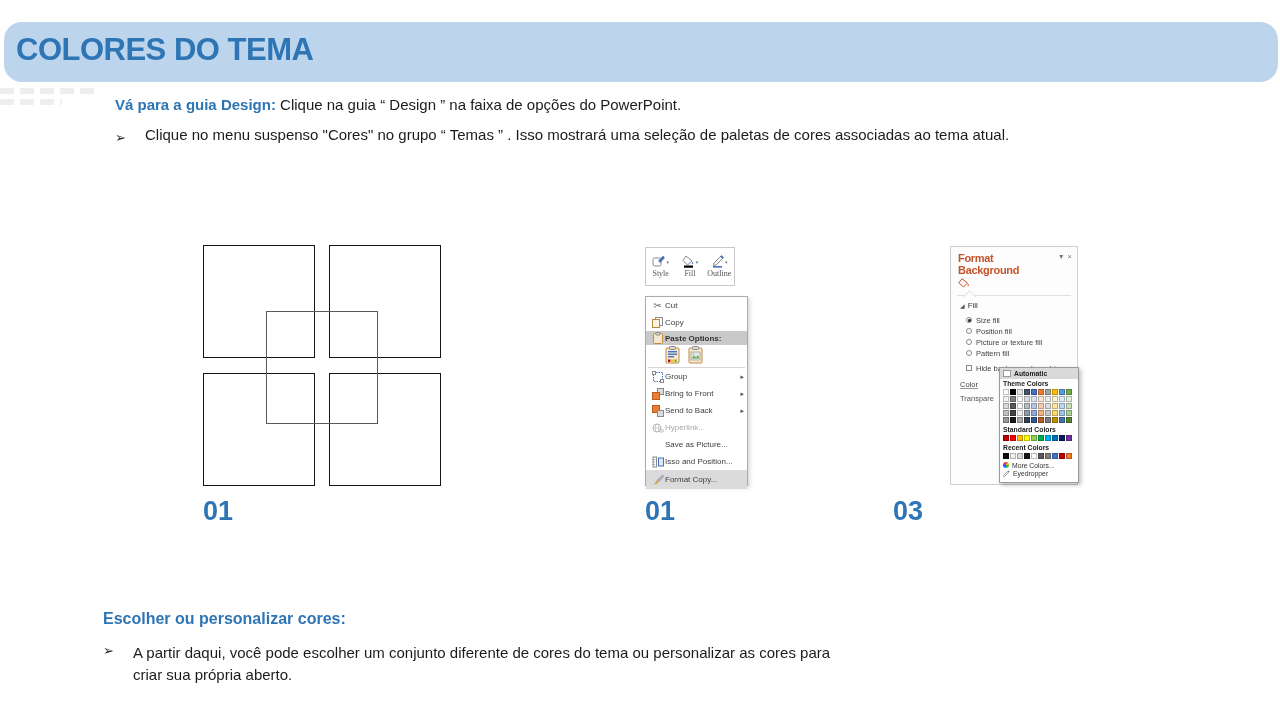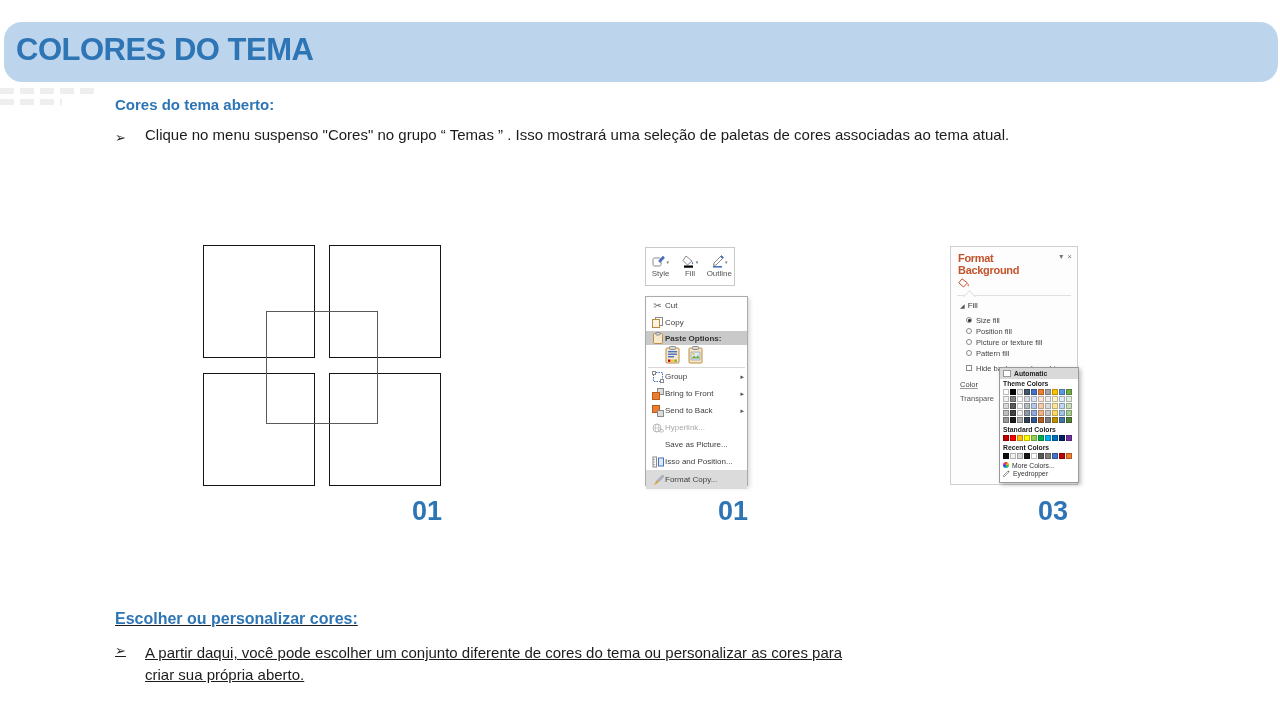--- a/index.html
+++ b/index.html
@@ -18,44 +18,44 @@
   .g1{left:0;top:88px;width:96px;height:6px;}
   .g2{left:0;top:99px;width:62px;height:6px;}
 
   
   .intro{position:absolute;left:115px;top:92px;width:990px;font-size:15px;line-height:26px;}
   .blue-b{color:var(--accent);font-weight:bold;}
   .bullet{display:flex;margin-top:6px;}
   .arrow{width:30px;flex:0 0 30px;font-size:13px;color:#222;padding-top:1px;}
   .bullet .btxt{font-size:15px;line-height:22px;}
   .b1 .btxt{width:925px;}
-  .closing{position:absolute;left:115px;top:610px;width:780px;text-decoration:underline;}
+  .closing{position:absolute;left:103px;top:610px;width:780px;}
   .closing .head{font-size:16px;}
   .closing .bullet{margin-top:14px;}
   .b2 .btxt{width:715px;}
 
   
-  .fig-label{position:absolute;font-size:27px;font-weight:bold;color:var(--accent);text-align:right;}
+  .fig-label{position:absolute;font-size:27px;font-weight:bold;color:var(--accent);text-align:left;}
   .fl1{left:203px;top:496px;width:239px;}
   .fl2{left:645px;top:496px;width:103px;}
-  .fl3{left:940px;top:496px;width:128px;}
+  .fl3{left:893px;top:496px;width:128px;}
 
   
   .fig1{position:absolute;left:203px;top:245px;width:239px;height:241px;}
   .sq{position:absolute;border:1.5px solid #151515;background:#fff;}
   .sq.tl{left:0;top:0;width:112px;height:113px;}
   .sq.tr{left:126px;top:0;width:112px;height:113px;}
   .sq.bl{left:0;top:128px;width:112px;height:113px;}
   .sq.br{left:126px;top:128px;width:112px;height:113px;}
   .sq.center{left:63px;top:66px;width:112px;height:113px;border:1px solid #5a5a5a;background:transparent;}
 
   
   .minibar{position:absolute;left:645px;top:247px;width:90px;height:39px;background:#fff;border:1px solid #c9c9c9;display:flex;}
   .mb-item{flex:1;display:flex;flex-direction:column;align-items:center;justify-content:center;gap:1px;}
-  .mb-item .lbl{font-size:8px;color:#555;}
+  .mb-item .lbl{font-size:8px;color:#555;font-family:Liberation Serif, serif;}
   .mb-ic{display:flex;align-items:center;gap:1px;}
   .mb-ic .dd{font-size:5px;color:#777;}
   .ctxmenu{position:absolute;left:645px;top:296px;width:103px;height:190px;background:#fff;border:1px solid #ababab;box-shadow:2px 2px 4px rgba(0,0,0,.15);font-size:8px;color:#3d3d3d;}
   .mi{display:flex;align-items:center;height:17px;padding:0 3px 0 4px;}
   .mi .ic{width:15px;flex:0 0 15px;display:flex;align-items:center;justify-content:center;}
   .mi .ml{flex:1;white-space:nowrap;overflow:hidden;}
   .mi .sub{width:8px;color:#555;font-size:7px;text-align:right;}
   .mi.hdr{height:14px;background:#c9c9c9;font-weight:bold;color:#333;}
   .mi.disabled{color:#a9a9a9;}
   .mi.hilite{height:19px;background:#dbdbdb;}
@@ -99,21 +99,22 @@
 <body>
 
 <div class="banner">
   <h1>COLORES DO TEMA</h1>
 </div>
 <div class="ghost g1"></div>
 <div class="ghost g2"></div>
 
 <div class="intro">
   <div>
-    <span class="blue-b">Cores do tema aberto:</span>
+    <span class="blue-b">Vá para a guia Design:</span>
+    <span>Clique na guia “ Design ” na faixa de opções do PowerPoint.</span>
   </div>
   <div class="bullet b1">
     <span class="arrow">➢</span>
     <span class="btxt">Clique no menu suspenso "Cores" no grupo “ Temas ” . Isso mostrará uma seleção de paletas de cores associadas ao tema atual.</span>
   </div>
 </div>
 
 <div class="fig1">
   <div class="sq tl"></div>
   <div class="sq tr"></div>

